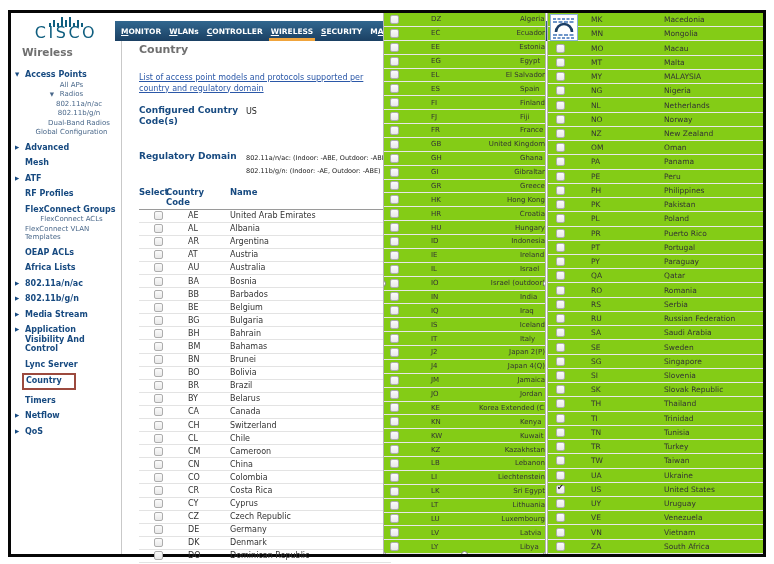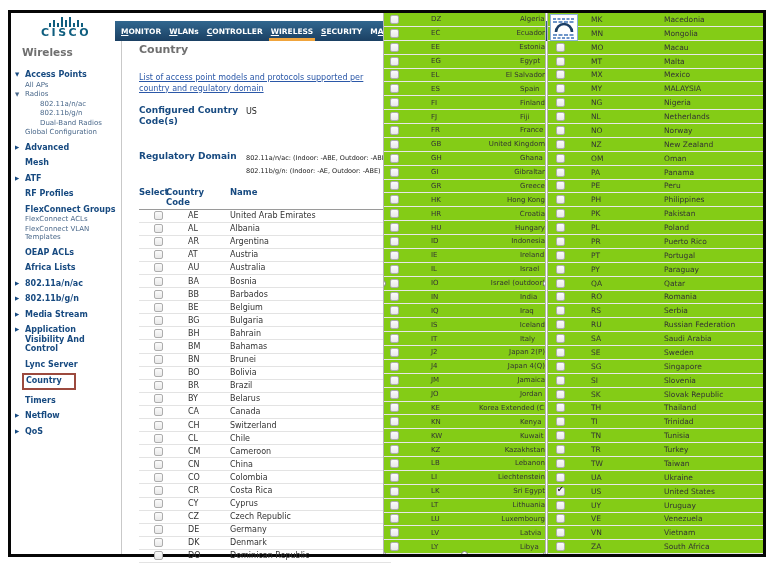--- a/index.html
+++ b/index.html
@@ -15,42 +15,42 @@
   
   .app { position:absolute; inset:0; }
   .logo { position:absolute; left:14px; top:2px; width:82px; height:25px; }
   .logo-bars { display:flex; align-items:flex-end; justify-content:center; gap:1.5px; height:12px; }
   .logo-bars i { width:2.5px; background:#0f5e7f; display:block; }
   .logo-bars i:nth-child(1){height:4px;} .logo-bars i:nth-child(2){height:7px;}
   .logo-bars i:nth-child(3){height:4px;} .logo-bars i:nth-child(4){height:10px;}
   .logo-bars i:nth-child(5){height:7px;} .logo-bars i:nth-child(6){height:10px;}
   .logo-bars i:nth-child(7){height:4px;} .logo-bars i:nth-child(8){height:7px;}
   .logo-bars i:nth-child(9){height:4px;}
-  .logo-text { text-align:center; color:#0f5e7f; font-weight:bold; font-size:11px;
+  .logo-text { text-align:center; color:#0f5e7f; font-weight:normal; font-size:16px;
     letter-spacing:2.5px; line-height:12px; }
   .navbar {
     position:absolute; left:104px; top:8px; right:0; height:20px;
     background:linear-gradient(#31678f,#1b4063); display:flex; align-items:stretch;
     padding-left:2px;
   }
   .nav-item { color:#fff; font-size:7.5px; font-weight:bold; padding:0 4px;
     display:flex; align-items:center; position:relative; cursor:pointer; white-space:nowrap; }
   .nav-item.active::after { content:""; position:absolute; left:2px; right:2px; bottom:0;
     height:3px; background:#f0a43c; }
   .nav-item u { text-decoration:underline; }
   
   .body-area { position:absolute; top:28px; left:0; right:0; bottom:0; }
   .sidebar { position:absolute; left:0; top:0; width:111px; height:100%;
     border-right:1px solid #c9c9c9; padding:2px 3px 0 3px; }
   .sidebar-title { color:#6f6f6f; font-weight:bold; font-size:10.5px; margin:3px 0 12px 8px; }
   .sb-item { display:flex; align-items:flex-start; cursor:pointer; }
   .sb-item .arr { width:11px; flex:none; font-size:5.5px; color:#174a80; line-height:9.5px; text-align:left; padding-left:1px; }
   .sb-item.bold { margin-top:6px; }
   .sb-item.bold .lbl { color:#174a80; font-weight:bold; font-size:8px; line-height:9.5px; }
-  .sb-item.sub { margin-top:1px; }
+  .sb-item.sub { margin-top:1px;justify-content:center; }
   .sb-item.sub .lbl { color:#4a688a; font-size:7px; line-height:8.5px; }
   .sb-item.sub .arr { color:#4a688a; line-height:8.5px; }
   .sb-item.ind2 { margin-left:15px; }
   .sb-item.boxed .lbl { border:2px solid #9c4a3e; padding:1px 12px 2px 2px; margin:-2px 0 0 -3px; }
   
   .main { position:absolute; left:112px; top:0; width:268px; height:100%; padding:2px 0 0 16px; }
   .page-title { color:#6f6f6f; font-weight:bold; font-size:11px; }
   .doc-link { display:inline-block; margin-top:17px; color:#2b58a8; font-size:8px;
     line-height:10.5px; text-decoration:underline; width:232px; cursor:pointer; }
   .info { display:flex; margin-top:10px; }
@@ -770,27 +770,20 @@
           <div class="cbc">
             <div class="cb"></div>
           </div>
           <div class="code">MT</div>
           <div class="cname">Malta</div>
         </div>
         <div class="c-row">
           <div class="cbc">
             <div class="cb"></div>
           </div>
-          <div class="code">MX</div>
-          <div class="cname">Mexico</div>
-        </div>
-        <div class="c-row">
-          <div class="cbc">
-            <div class="cb"></div>
-          </div>
           <div class="code">MY</div>
           <div class="cname">MALAYSIA</div>
         </div>
         <div class="c-row">
           <div class="cbc">
             <div class="cb"></div>
           </div>
           <div class="code">NG</div>
           <div class="cname">Nigeria</div>
         </div>

